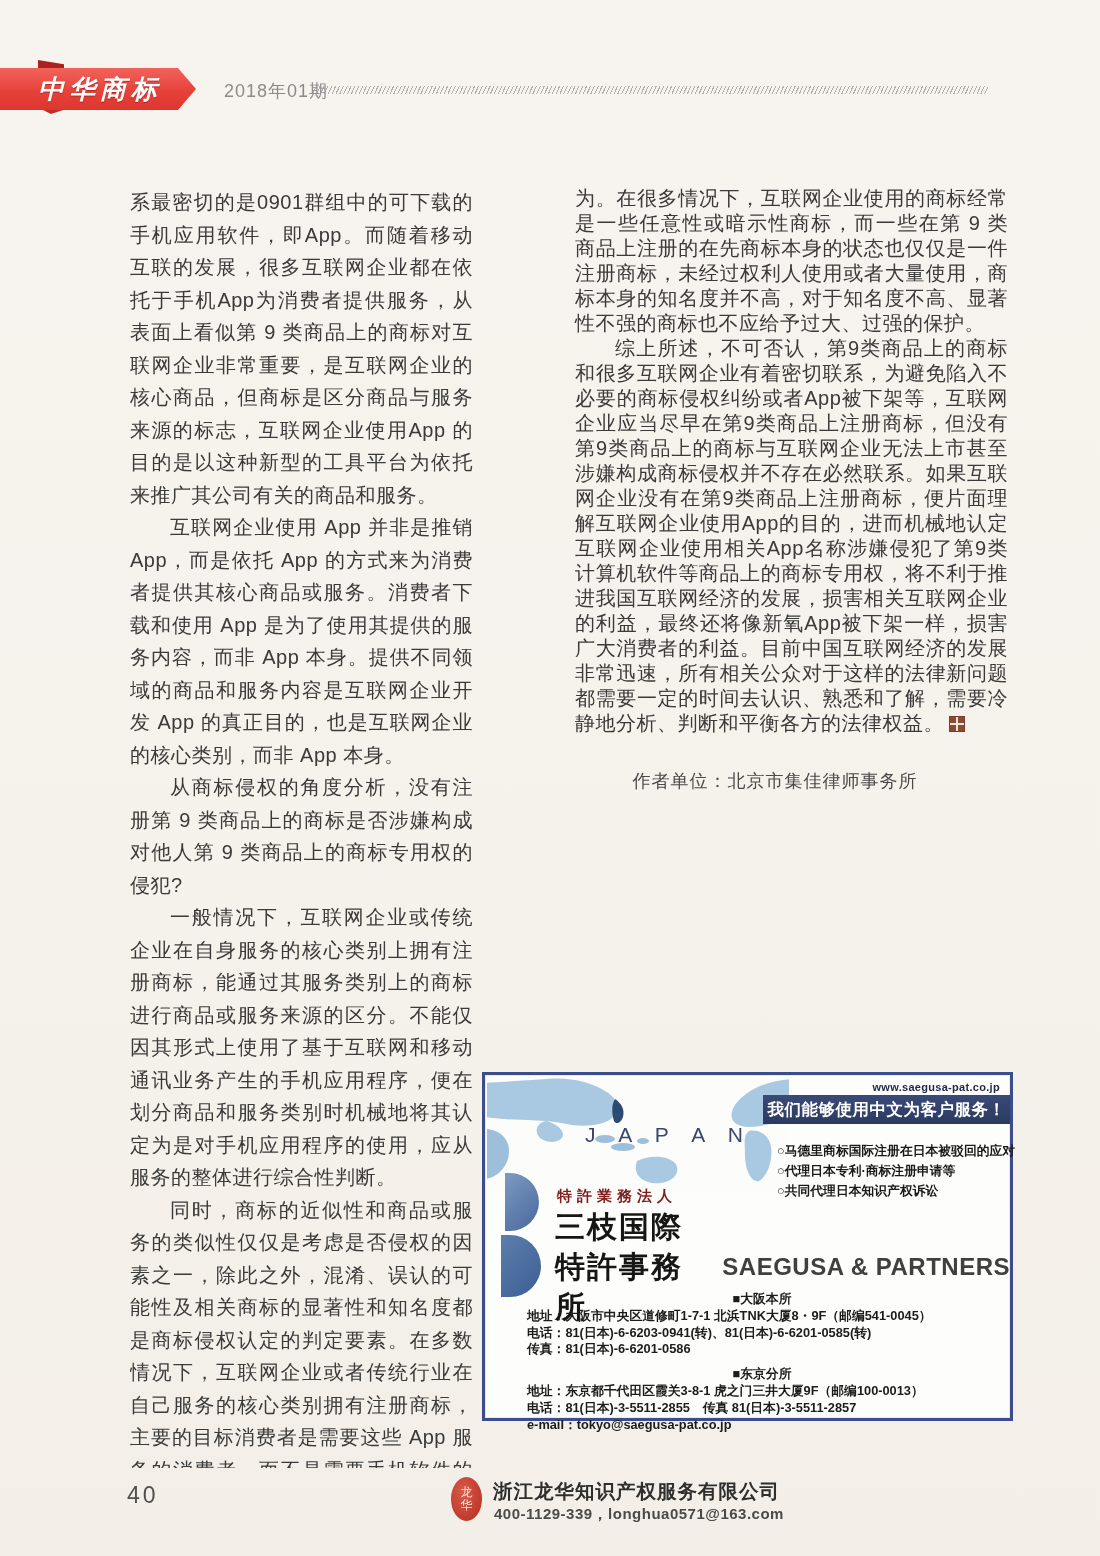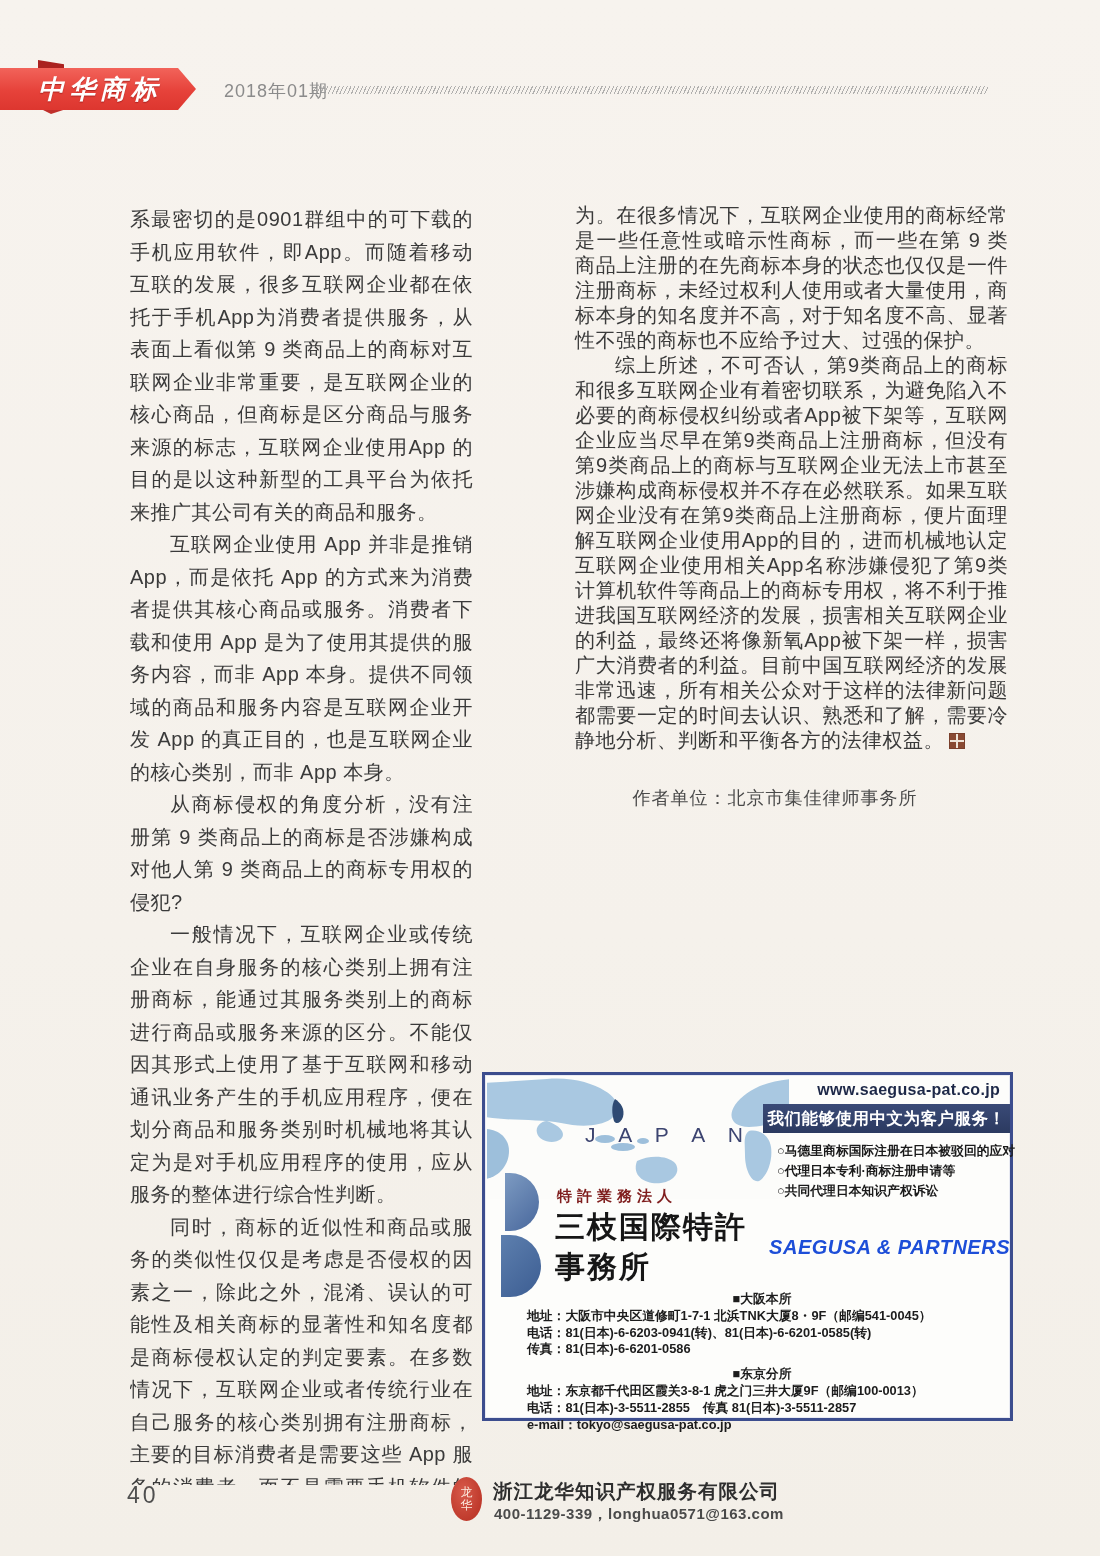--- a/index.html
+++ b/index.html
@@ -37,21 +37,21 @@
     position:absolute;left:224px;top:79px;
     font-size:18px;color:#8b8b8b;letter-spacing:1px;
   }
   .hatch{
     position:absolute;left:312px;top:86px;width:676px;height:8px;
     background:repeating-linear-gradient(115deg,#9a9a9a 0 1px,transparent 1px 3.5px);
     opacity:.75;
   }
 
   
-  .col{position:absolute;top:203px;width:433px;text-align:justify;}
+  .col{position:absolute;top:186px;width:433px;text-align:justify;}
   .col p{margin:0;padding:0;font-size:20px;color:#3a3a3a;letter-spacing:.5px;}
   .col-left{left:130px;height:1282px;overflow:hidden;}
   .col-left p{line-height:32.5px;}
   .col-right{left:575px;}
   .col-right p{line-height:25px;}
   .ind{text-indent:2em;}
   .ad-intrusion{float:right;clear:right;width:90px;height:412px;margin-top:858px;}
   .author{
     margin-top:33px;font-size:18px;color:#4a4a4a;
     font-family:"DejaVu Serif", serif;
@@ -75,24 +75,24 @@
     box-shadow:inset 0 0 0 1px #e8eaf2;
     box-sizing:border-box;
   }
   .ad-map{position:absolute;left:2px;top:2px;width:302px;height:122px;}
   .japan-label{
     position:absolute;left:100px;top:48px;
     font-size:21px;color:#3c4470;letter-spacing:9px;font-weight:500;text-align:center;
   }
   .ad-site{
     position:absolute;right:10px;top:6px;
-    font-size:16px;font-weight:bold;color:#1d2848;letter-spacing:.3px;
+    font-size:11px;font-weight:bold;color:#1d2848;letter-spacing:.3px;
   }
   .ad-banner{
-    position:absolute;right:0;top:29px;width:247px;height:29px;
+    position:absolute;right:0;top:20px;width:247px;height:29px;
     background:linear-gradient(180deg,#3a4a77,#2b3a60);
     color:#fff;font-size:16.5px;font-weight:bold;
     display:flex;align-items:center;justify-content:center;
     letter-spacing:.5px;
   }
   .ad-bullets{
     position:absolute;left:292px;top:66px;width:238px;
     font-size:12.8px;font-weight:bold;color:#1a1a1a;line-height:20px;
     letter-spacing:0;
   }
@@ -107,21 +107,21 @@
     position:absolute;left:8px;top:62px;width:40px;height:62px;
     background:linear-gradient(135deg,#5d7fae,#3c5d92);
     border-radius:0 62px 62px 0 / 0 62px 62px 0;
   }
   .firm-type{
     position:absolute;left:72px;top:112px;
     font-size:15px;color:#7f1d1d;letter-spacing:5px;font-weight:700;
   }
   .firm-row{position:absolute;left:70px;top:132px;display:flex;align-items:center;}
   .firm-name{font-size:30px;font-weight:600;color:#161616;letter-spacing:2px;line-height:40px;}
-  .firm-en{font-size:20px;font-weight:600;color:#1d4ed8;margin-left:10px;line-height:30px;letter-spacing:.5px;white-space:nowrap;font-style:italic;}
+  .firm-en{font-size:24px;font-weight:600;color:#404040;margin-left:10px;line-height:30px;letter-spacing:.5px;white-space:nowrap;}
   .ad-addr{
     position:absolute;left:42px;top:208px;width:470px;
     font-size:12.8px;font-weight:bold;color:#1c1c1c;line-height:16.8px;
   }
   .ad-addr .office{margin-top:8px;text-align:center;}
 
   
   .pageno{position:absolute;left:127px;top:1482px;font-size:23px;color:#4f4f4f;letter-spacing:3px;}
   .seal{
     position:absolute;left:451px;top:1477px;width:31px;height:44px;

